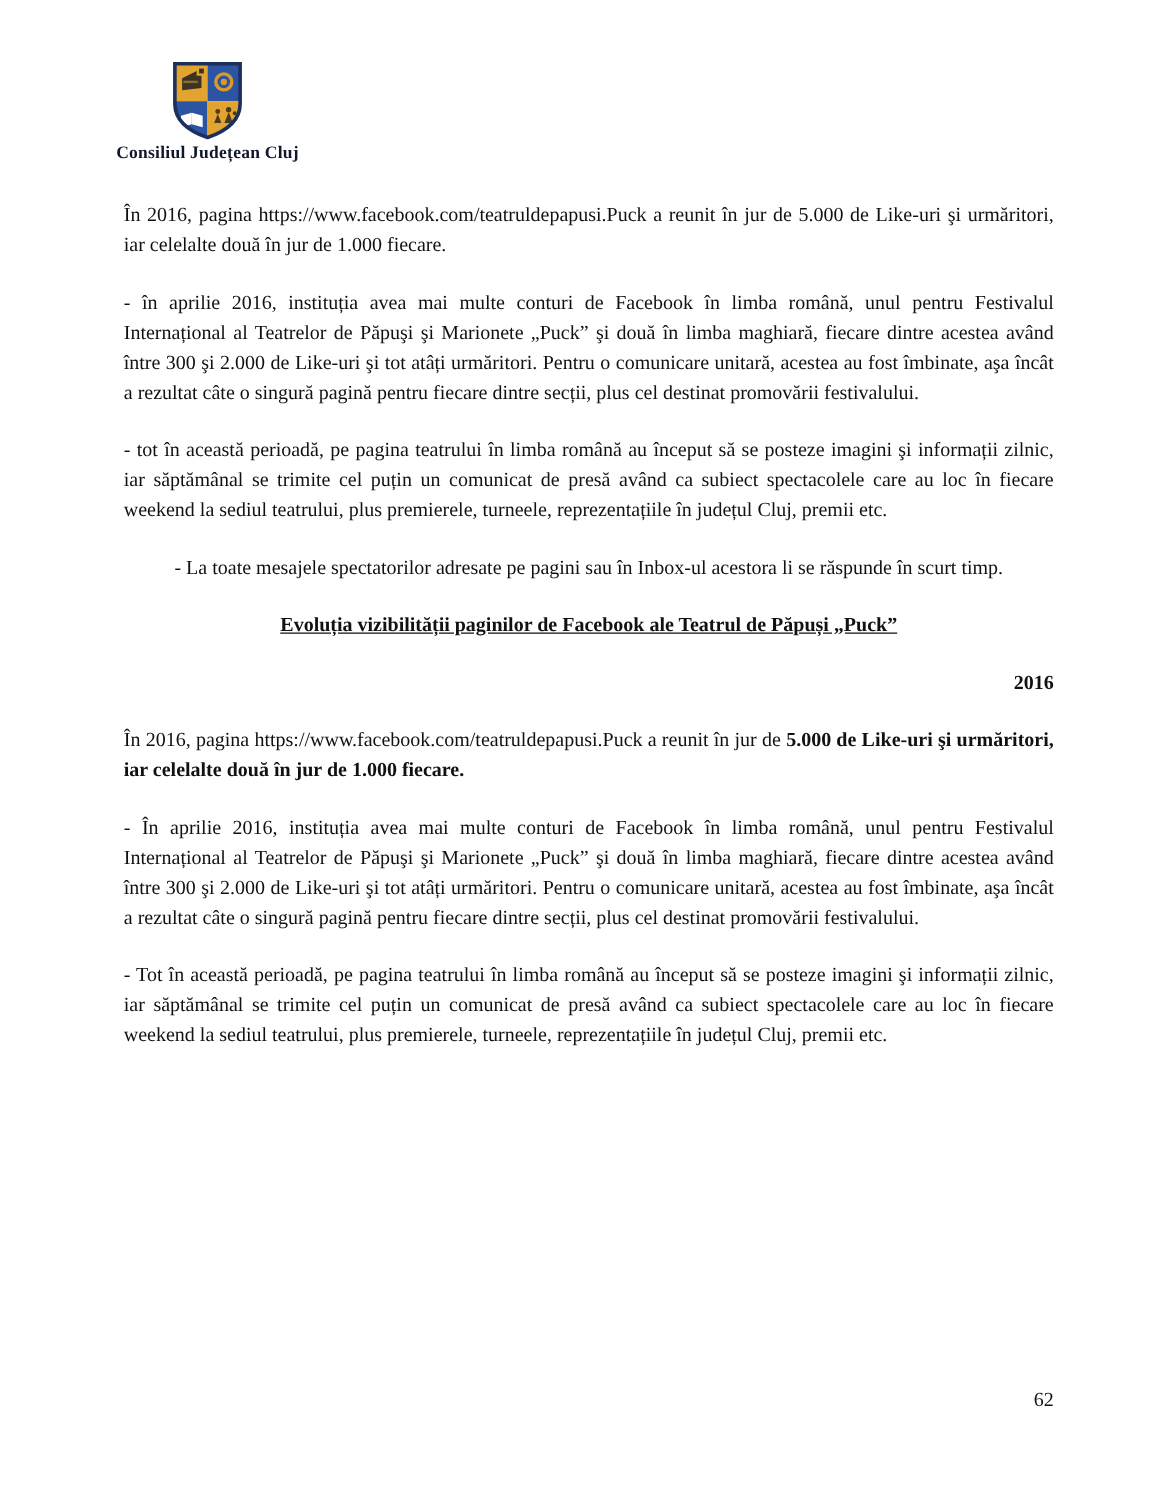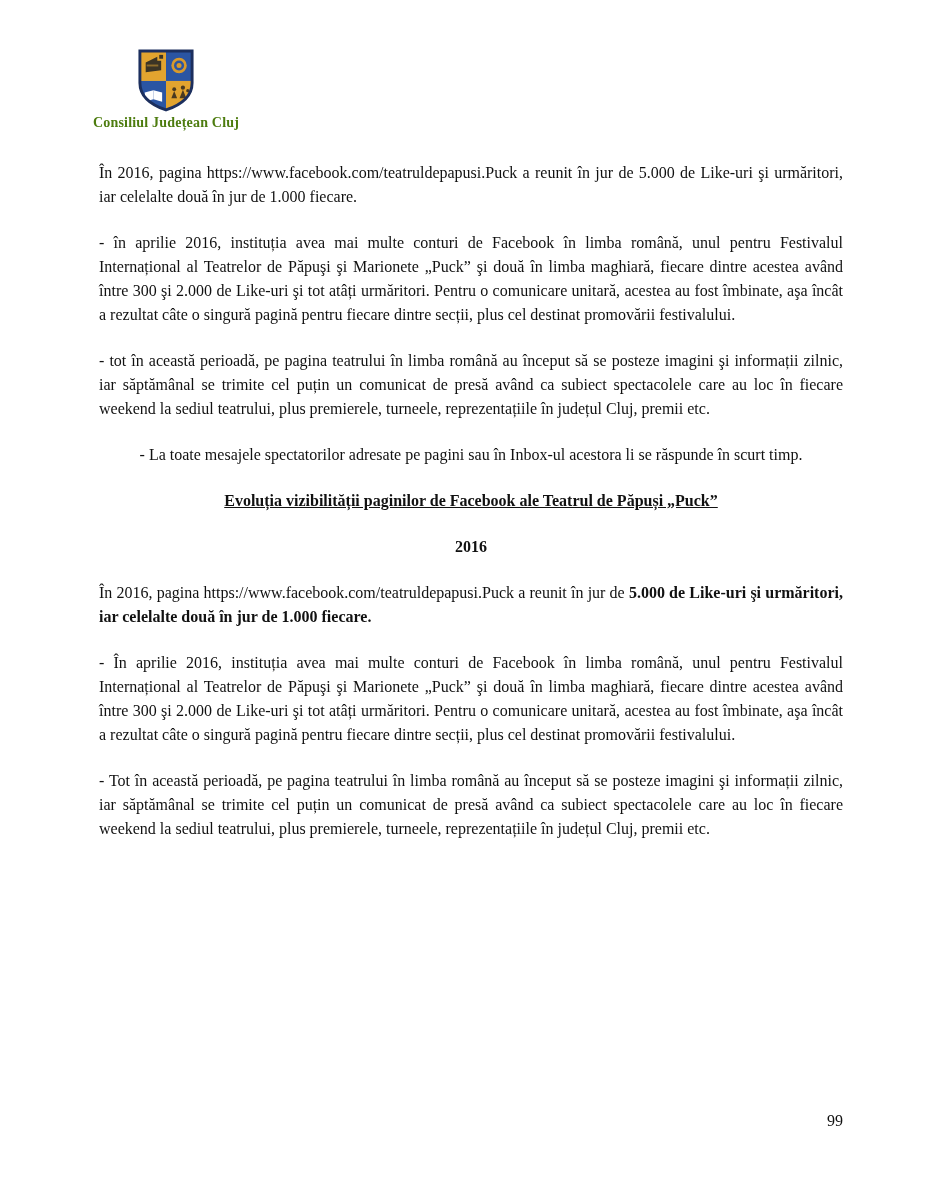--- a/index.html
+++ b/index.html
@@ -36,21 +36,21 @@
     width: 150px;
     text-align: center;
     margin-left: -8px;
   }
   .shield { display: block; margin: 0 auto; }
   .logo-caption {
     margin-top: 3px;
     font-weight: bold;
     font-size: 14px;
     letter-spacing: 0.2px;
-    color: #4d7c0f;
+    color: #0f172a;
     white-space: nowrap;
   }
   .logo-right {
     position: relative;
     padding-top: 12px;
     text-align: center;
     transform: translateX(30px);
     font-family: "Liberation Sans", "DejaVu Sans", sans-serif;
   }
   .puck-top {
@@ -92,21 +92,21 @@
     text-align: justify;
     margin-bottom: 22px;
     color: #111;
   }
   p.oneline { white-space: nowrap; text-align: center; }
   p.heading {
     font-weight: bold;
     text-decoration: underline;
     text-align: center;
   }
-  p.yearlabel { font-weight: bold; text-align: center; font-family: Liberation Serif, serif; }
+  p.yearlabel { font-weight: bold; text-align: right; font-family: Liberation Serif, serif; }
   .bodytext strong { font-weight: bold; }
 
   
   .footer {
     position: absolute;
     left: 99px;
     top: 1112px;
     width: 744px;
     text-align: right;
     font-size: 16px;
@@ -171,15 +171,15 @@
 
       <p><span>În 2016, pagina https://www.facebook.com/teatruldepapusi.Puck a reunit în jur de </span><strong>5.000 de Like-uri şi urmăritori, iar celelalte două în jur de 1.000 fiecare.</strong></p>
 
       <p>- În aprilie 2016, instituția avea mai multe conturi de Facebook în limba română, unul pentru Festivalul Internațional al Teatrelor de Păpuşi şi Marionete „Puck” şi două în limba maghiară, fiecare dintre acestea având între 300 şi 2.000 de Like-uri şi tot atâți urmăritori. Pentru o comunicare unitară, acestea au fost îmbinate, aşa încât a rezultat câte o singură pagină pentru fiecare dintre secții, plus cel destinat promovării festivalului.</p>
       <p>- Tot în această perioadă, pe pagina teatrului în limba română au început să se posteze imagini şi informații zilnic, iar săptămânal se trimite cel puțin un comunicat de presă având ca subiect spectacolele care au loc în fiecare weekend la sediul teatrului, plus premierele, turneele, reprezentațiile în județul Cluj, premii etc.</p>
     </div>
 
   </div>
 
   <div class="footer">
-    <span>99</span>
+    <span>62</span>
   </div>
 </div>
 
 </body></html>

